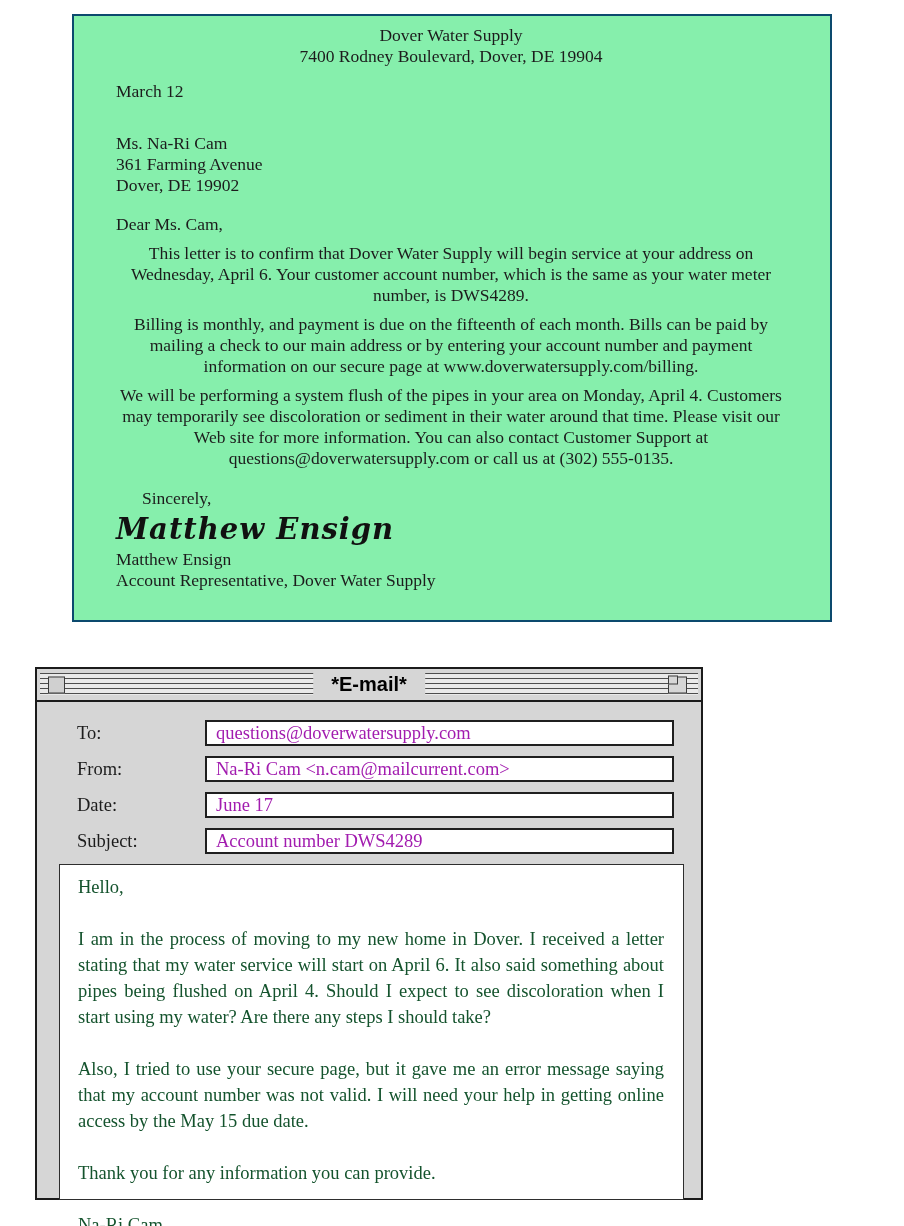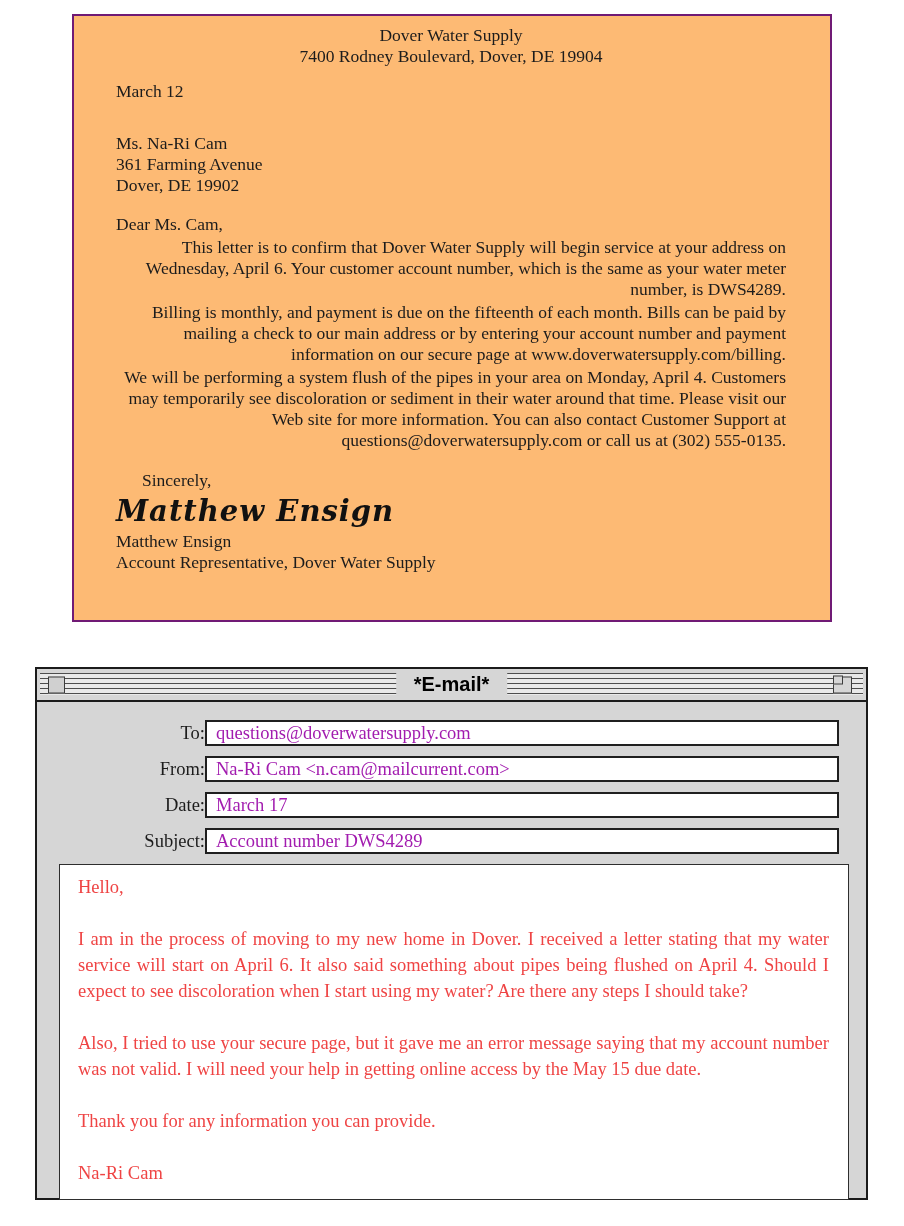--- a/index.html
+++ b/index.html
@@ -2,41 +2,41 @@
 <html><head>
 <meta charset="utf-8">
 <style>
   * { margin: 0; padding: 0; box-sizing: border-box; }
   html, body { width: 904px; height: 1226px; background: #ffffff; font-family: "Liberation Serif", serif; color: #1a1a1a; }
   body { position: relative; overflow: hidden; }
 
   
   .letter {
     position: absolute; left: 72px; top: 14px; width: 760px; height: 608px;
-    border: 2px solid #701a75; background: #fdba74;
+    border: 2px solid #0c4a6e; background: #86efac;
     padding: 9px 44px 0 42px;
     font-size: 17.5px; line-height: 21px; color: #1c1c1c;
   }
   .letter-header { text-align: center; }
   .letter-date { margin-top: 14px; }
   .letter-recipient { margin-top: 31px; }
   .letter-salutation { margin-top: 18px; }
-  .letter p.lpara { margin-top: 2px; text-align: right; }
+  .letter p.lpara { margin-top: 8px; text-align: center; }
   .letter-closing { margin-top: 19px; margin-left: 26px; }
   .sig-script {
     margin-top: 2px;
     font-family: "DejaVu Serif", serif;
     font-style: italic; font-weight: 700;
     font-size: 29px; line-height: 36px; letter-spacing: 1px; color: #111;
   }
   .signer-name { margin-top: 2px; }
 
   
   .email-window {
-    position: absolute; left: 35px; top: 667px; width: 833px; height: 533px;
+    position: absolute; left: 35px; top: 667px; width: 668px; height: 533px;
     border: 2.5px solid #1b1b1b; background: #d6d6d6;
   }
   .titlebar {
     position: relative; height: 33px; border-bottom: 2px solid #1b1b1b; background: #d6d6d6;
   }
   .titlebar-stripes {
     position: absolute; left: 3px; right: 3px; top: 4px; bottom: 5px;
     background: repeating-linear-gradient(to bottom, #4d4d4d 0 1px, #e9e9e9 1px 5px);
   }
   .titlebar-label {
@@ -53,33 +53,33 @@
     position: absolute; right: 14px; top: 50%; transform: translateY(-50%);
     width: 19px; height: 17px; background: #d6d6d6; border: 1.5px solid #3c3c3c;
   }
   .zoom-box .inner {
     position: absolute; left: -1.5px; top: -1.5px;
     width: 10px; height: 9px; border: 1.5px solid #3c3c3c; background: #d6d6d6;
   }
 
   .fields { padding: 18px 27px 0 40px; }
   .field-row { display: flex; align-items: center; margin-bottom: 10px; }
-  .field-label { width: 128px; font-size: 18.5px; color: #1c1c1c; text-align: right; }
+  .field-label { width: 128px; font-size: 18.5px; color: #1c1c1c; }
   .field-box {
     flex: 1; height: 26px; line-height: 22px;
     border: 2px solid #1f1f1f; background: #ffffff;
     padding: 0 9px; font-size: 18.5px; color: #a21caf;
     white-space: nowrap; overflow: hidden;
   }
 
   .email-body {
     margin: 5px 17px 0 22px; height: 336px;
     border: 1.5px solid #2e2e2e; background: #ffffff;
     padding: 9px 19px 0 18px;
-    font-size: 18.5px; line-height: 26px; text-align: justify; color: #ef4444;
+    font-size: 18.5px; line-height: 26px; text-align: justify; color: #14532d;
   }
   .email-body p { margin-bottom: 26px; }
   .email-body p:last-child { margin-bottom: 12px; }
 </style>
 </head>
 <body>
 
 <div class="letter">
   <div class="letter-header">
     <div>Dover Water Supply</div>
@@ -116,21 +116,21 @@
     <div class="field-row">
       <div class="field-label">To:</div>
       <div class="field-box">questions@doverwatersupply.com</div>
     </div>
     <div class="field-row">
       <div class="field-label">From:</div>
       <div class="field-box">Na-Ri Cam &lt;n.cam@mailcurrent.com&gt;</div>
     </div>
     <div class="field-row">
       <div class="field-label">Date:</div>
-      <div class="field-box">March 17</div>
+      <div class="field-box">June 17</div>
     </div>
     <div class="field-row">
       <div class="field-label">Subject:</div>
       <div class="field-box">Account number DWS4289</div>
     </div>
   </div>
 
   <div class="email-body">
     <p>Hello,</p>
     <p>I am in the process of moving to my new home in Dover. I received a letter stating that my water service will start on April 6. It also said something about pipes being flushed on April 4. Should I expect to see discoloration when I start using my water? Are there any steps I should take?</p>

